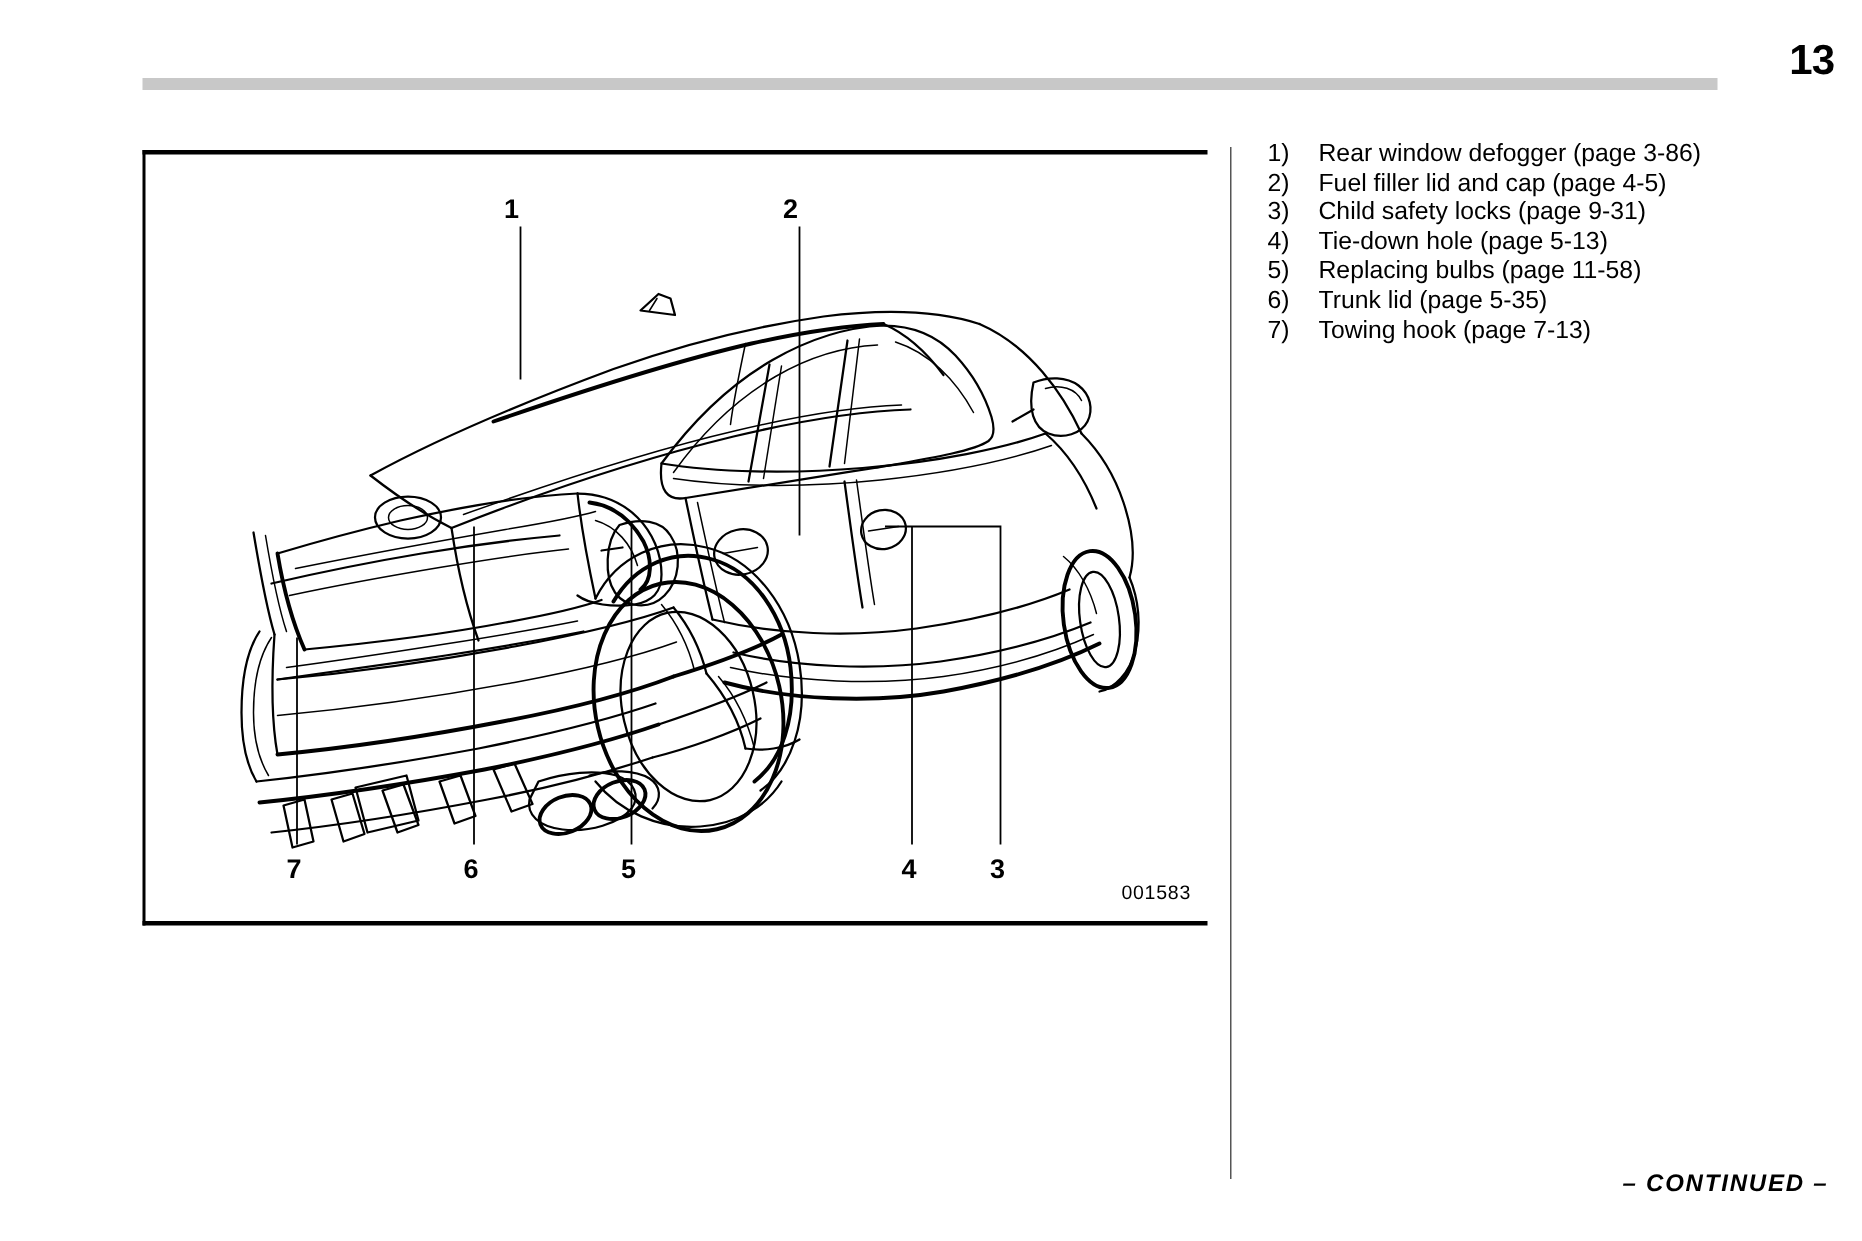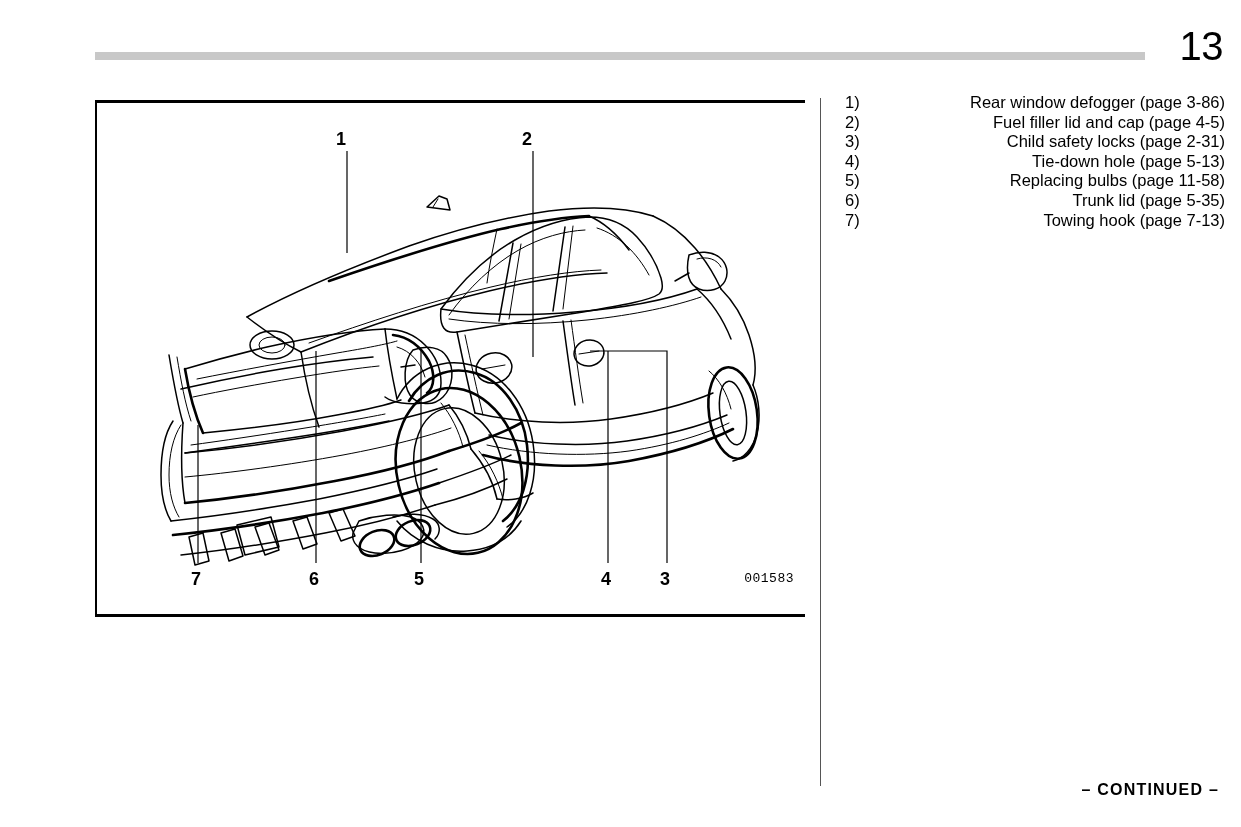--- a/index.html
+++ b/index.html
@@ -22,22 +22,22 @@
     left: 95px;
     top: 52px;
     width: 1050px;
     height: 8px;
     background: #c8c8c8;
   }
   #page-number {
     position: absolute;
     right: 18px;
     top: 26px;
-    font-size: 40px;
-    font-weight: normal;
+    font-size: 28px;
+    font-weight: bold;
     letter-spacing: -0.5px;
     line-height: 1;
   }
 
   
   #figure-frame {
     position: absolute;
     left: 95px;
     top: 100px;
     width: 710px;
@@ -51,24 +51,24 @@
     position: absolute;
     left: 0;
     top: 0;
     width: 710px;
     height: 517px;
     display: block;
   }
   #figure-id {
     position: absolute;
     right: 11px;
-    bottom: 28px;
+    bottom: 12px;
     font-size: 13px;
     letter-spacing: 0.5px;
-    font-family: Liberation Mono, monospace;
+    font-family: Liberation Sans, sans-serif;
   }
 
   
   #column-divider {
     position: absolute;
     left: 820px;
     top: 98px;
     width: 1px;
     height: 688px;
     background: #555555;
@@ -85,29 +85,30 @@
     display: flex;
     align-items: baseline;
     font-size: 16.5px;
     line-height: 19.6px;
     white-space: nowrap;
   }
   .legend-index {
     width: 34px;
     flex: 0 0 34px;
   }
-  .legend-label { flex: 1 1 auto; text-align: right; }
+  .legend-label { flex: 1 1 auto; }
 
   
   #footer-continued {
     position: absolute;
     right: 22px;
     bottom: 28px;
     font-size: 16px;
     font-weight: bold;
+    font-style: italic;
     letter-spacing: 1.2px;
     margin-top: 32px;
   }
 
   
   .ln   { fill: none; stroke: #000; stroke-width: 1.5; stroke-linecap: round; stroke-linejoin: round; }
   .ln-t { fill: none; stroke: #000; stroke-width: 1;   stroke-linecap: round; stroke-linejoin: round; }
   .ln-h { fill: none; stroke: #000; stroke-width: 2.6; stroke-linecap: round; stroke-linejoin: round; }
   .lead { fill: none; stroke: #000; stroke-width: 1.2; }
   .callout-num { font-family: "Liberation Sans", sans-serif; font-size: 18px; font-weight: bold; fill: #000; }
@@ -293,21 +294,21 @@
   <div class="legend-row">
     <span class="legend-index">1)</span>
     <span class="legend-label">Rear window defogger (page 3-86)</span>
   </div>
   <div class="legend-row">
     <span class="legend-index">2)</span>
     <span class="legend-label">Fuel filler lid and cap (page 4-5)</span>
   </div>
   <div class="legend-row">
     <span class="legend-index">3)</span>
-    <span class="legend-label">Child safety locks (page 2-31)</span>
+    <span class="legend-label">Child safety locks (page 9-31)</span>
   </div>
   <div class="legend-row">
     <span class="legend-index">4)</span>
     <span class="legend-label">Tie-down hole (page 5-13)</span>
   </div>
   <div class="legend-row">
     <span class="legend-index">5)</span>
     <span class="legend-label">Replacing bulbs (page 11-58)</span>
   </div>
   <div class="legend-row">

